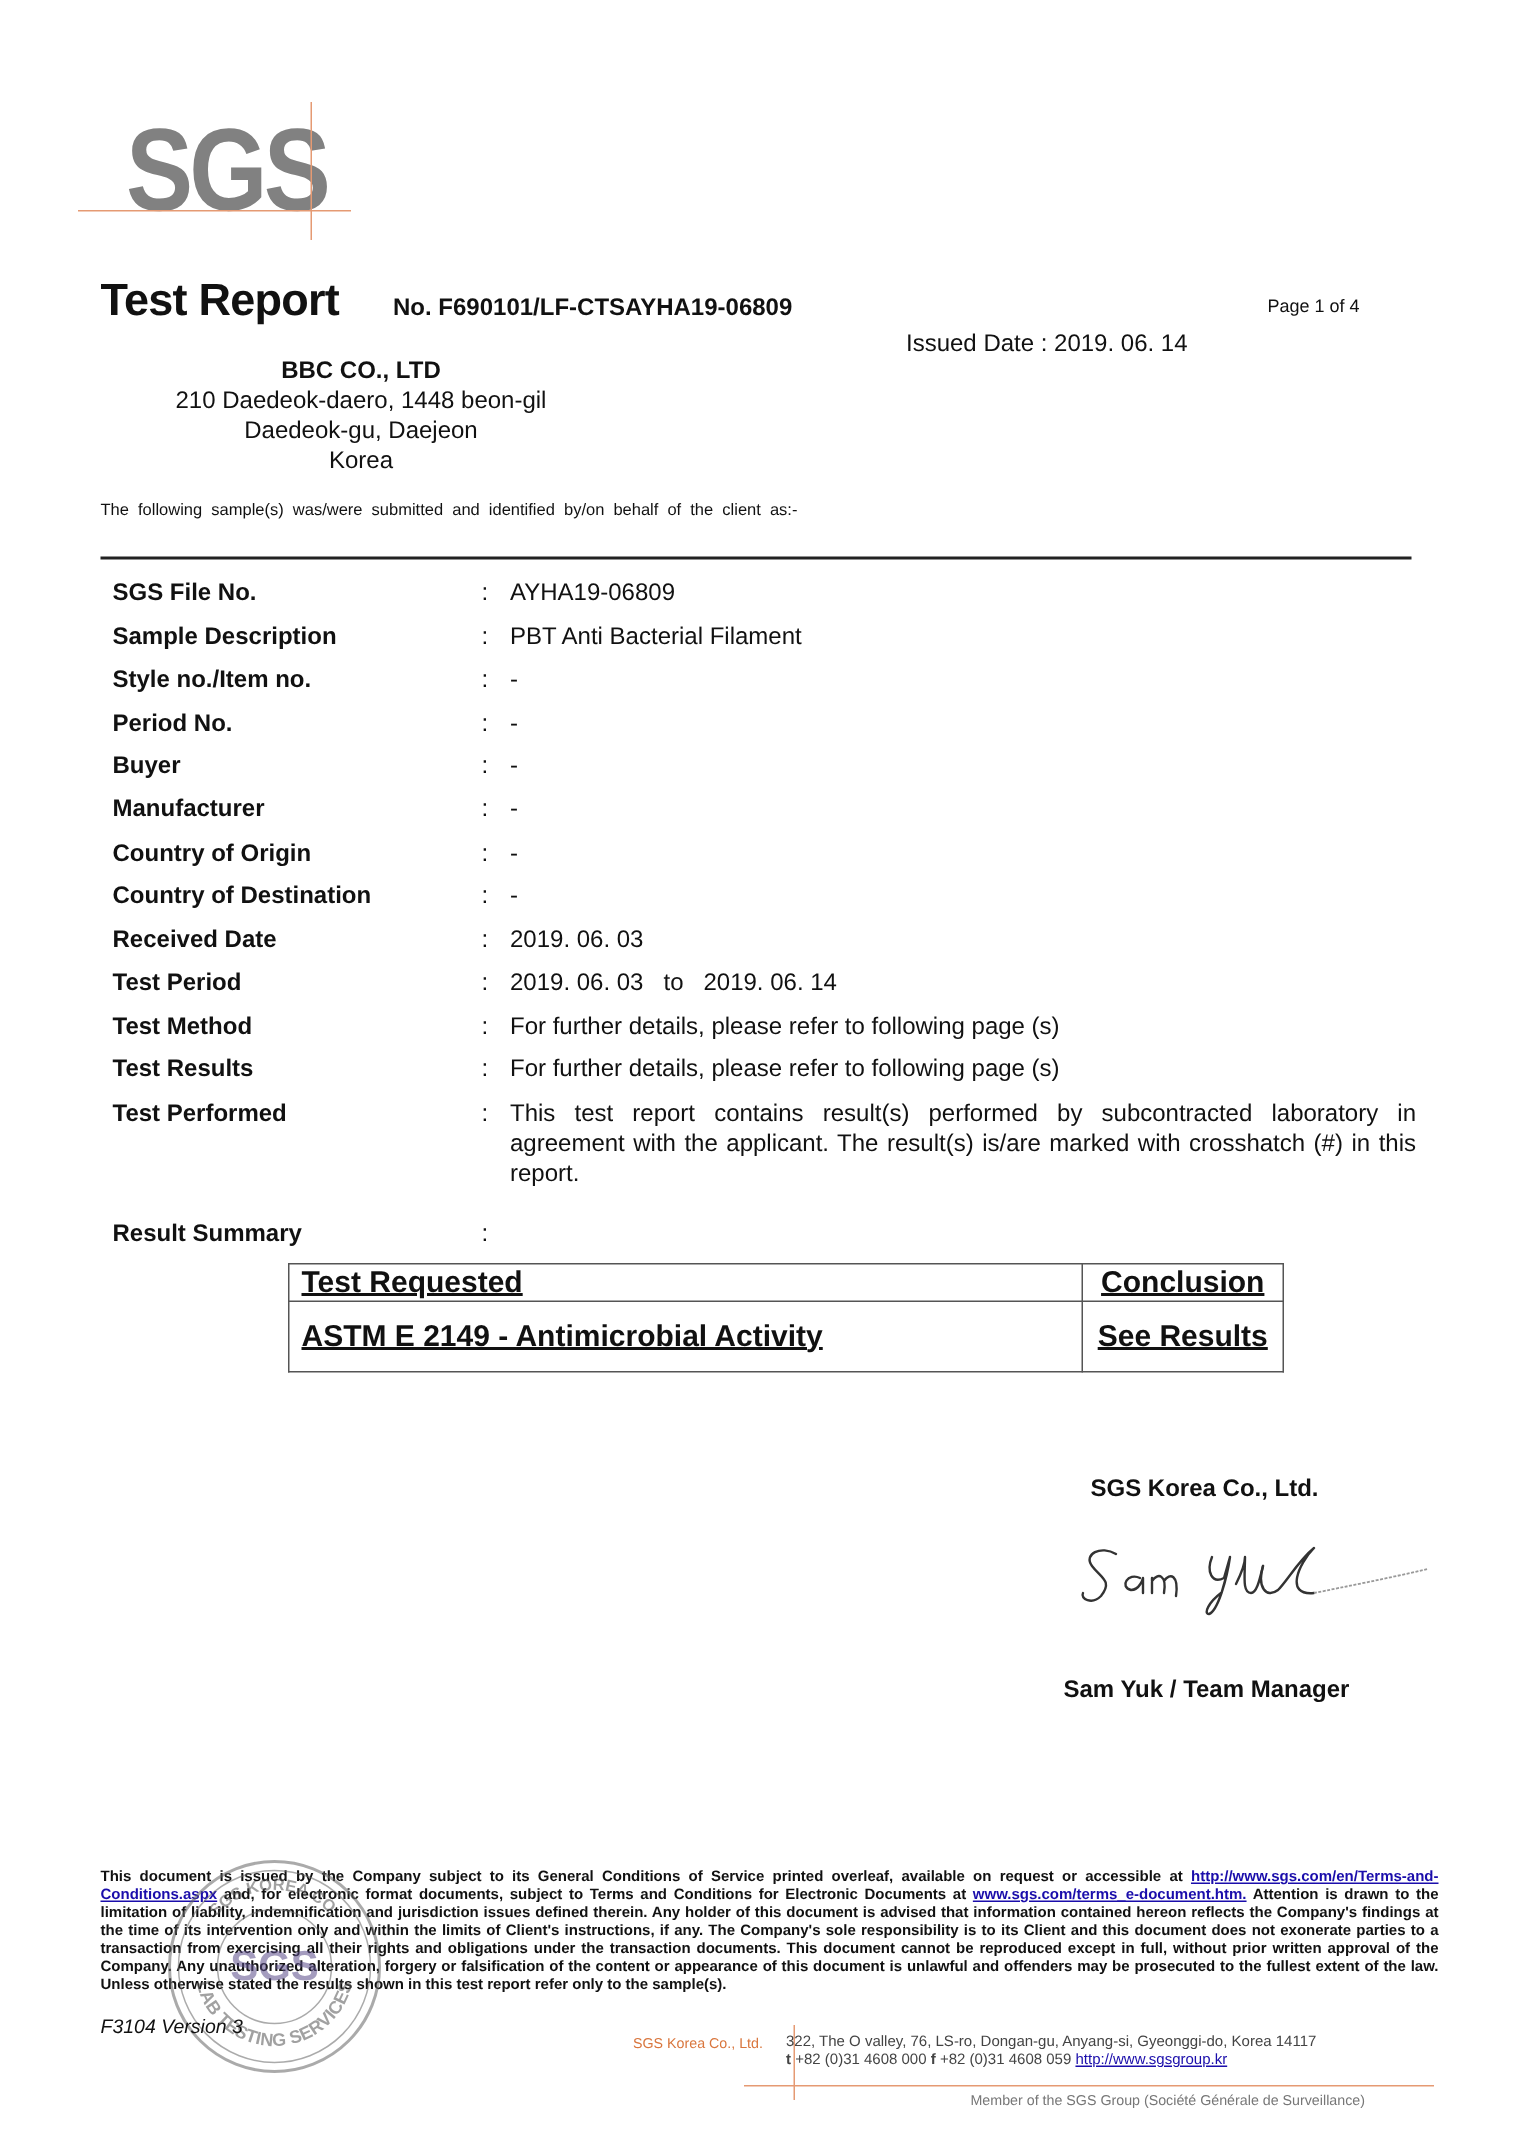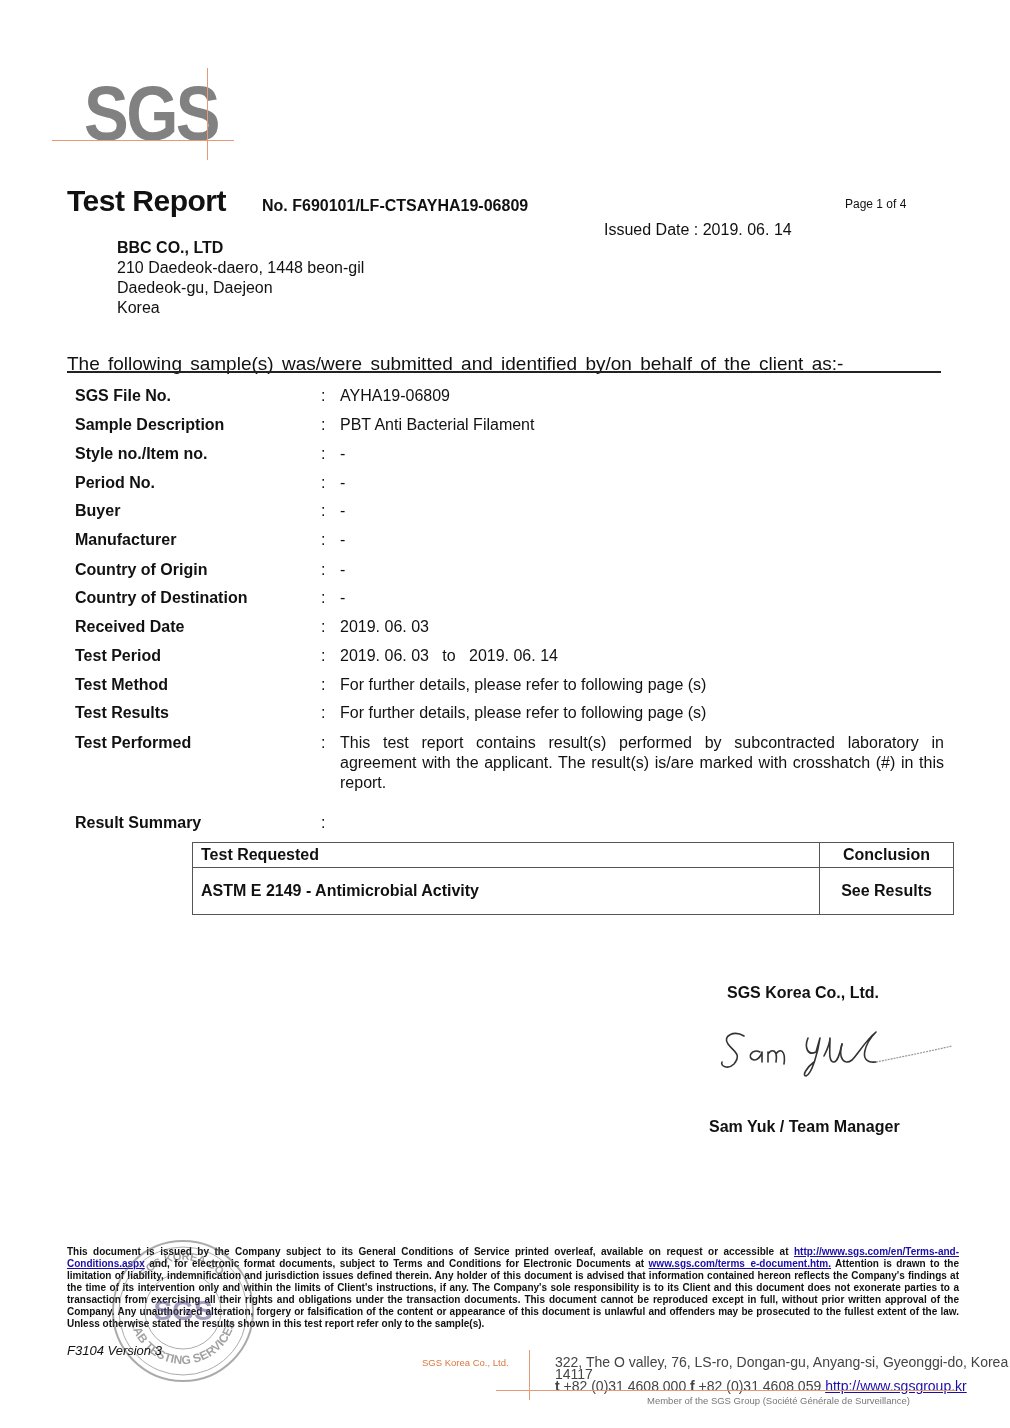--- a/index.html
+++ b/index.html
@@ -20,36 +20,36 @@
     #logo .hline { position: absolute; left: 0; top: 72px; width: 182px; height: 1px; background: #e59a73; }
     #logo .vline { position: absolute; left: 155px; top: 0; width: 1px; height: 92px; background: #e59a73; }
 
     
     .title { left: 67px; top: 184px; font-size: 30px; font-weight: bold; letter-spacing: -0.5px; }
     .report-no { left: 262px; top: 197px; font-size: 16px; font-weight: bold; }
     .issued { left: 604px; top: 197px; font-size: 16px; margin-top: 24px; }
     .pageno { left: 845px; top: 197px; font-size: 12px; }
 
     
-    .client { left: 117px; top: 238px; font-size: 16px; line-height: 20px; }
+    .client { left: 117px; top: 238px; font-size: 16px; line-height: 20px; text-align: center; }
     .client .name { font-weight: bold; }
-    .intro { left: 67px; top: 353px; font-size: 19px; word-spacing: 3px; }
+    .intro { left: 67px; top: 334px; font-size: 11px; word-spacing: 3px; }
     .rule { left: 67px; top: 371px; width: 874px; height: 2px; background: #222; }
 
     
     .row { position: absolute; left: 75px; font-size: 16px; line-height: 20px; }
     .row .lbl { position: absolute; left: 0; top: 0; font-weight: bold; white-space: nowrap; }
     .row .colon { position: absolute; left: 246px; top: 0; }
     .row .val { position: absolute; left: 265px; top: 0; white-space: nowrap; }
     .row .val.wrap { white-space: normal; width: 604px; text-align: justify; }
 
     
     #summary-table {
-      position: absolute; left: 192px; top: 842px; width: 762px;
-      border-collapse: collapse; font-size: 16px; font-weight: bold;
+      position: absolute; left: 192px; top: 842px; width: 664px;
+      border-collapse: collapse; font-size: 20px; font-weight: bold; text-decoration: underline;
     }
     #summary-table td { border: 1px solid #555; padding: 0 8px; }
     #summary-table .h td { height: 24px; }
     #summary-table .r td { height: 46px; }
     #summary-table td.concl { width: 117px; text-align: center; }
 
     
     .sgs-korea { left: 727px; top: 984px; font-size: 16px; font-weight: bold; }
     #signature { left: 716px; top: 1022px; width: 240px; height: 62px; }
     .signer { left: 709px; top: 1118px; font-size: 16px; font-weight: bold; }
@@ -63,21 +63,21 @@
 
     
     #stamp { left: 108px; top: 1236px; width: 150px; height: 150px; opacity: 0.55; }
 
     .form-version { left: 67px; top: 1343px; font-size: 13px; font-style: italic; }
 
     
     .footer-company { left: 422px; top: 1357px; font-size: 9.5px; color: #d9763d; }
     .footer-vline { left: 529px; top: 1350px; width: 1px; height: 50px; background: #e59a73; }
     .footer-hline { left: 496px; top: 1390px; width: 460px; height: 1px; background: #e59a73; }
-    .footer-address { left: 555px; top: 1356px; font-size: 14px; color: #444; line-height: 12px; }
+    .footer-address { left: 524px; top: 1356px; font-size: 10px; color: #444; line-height: 12px; }
     .footer-address a { color: #1a0dab; text-decoration: underline; }
     .footer-member { left: 647px; top: 1395px; font-size: 9.5px; color: #777; }
   </style>
 </head>
 <body>
 
 <div id="logo" class="abs">
   <div class="letters">SGS</div>
   <div class="hline"></div>
   <div class="vline"></div>

